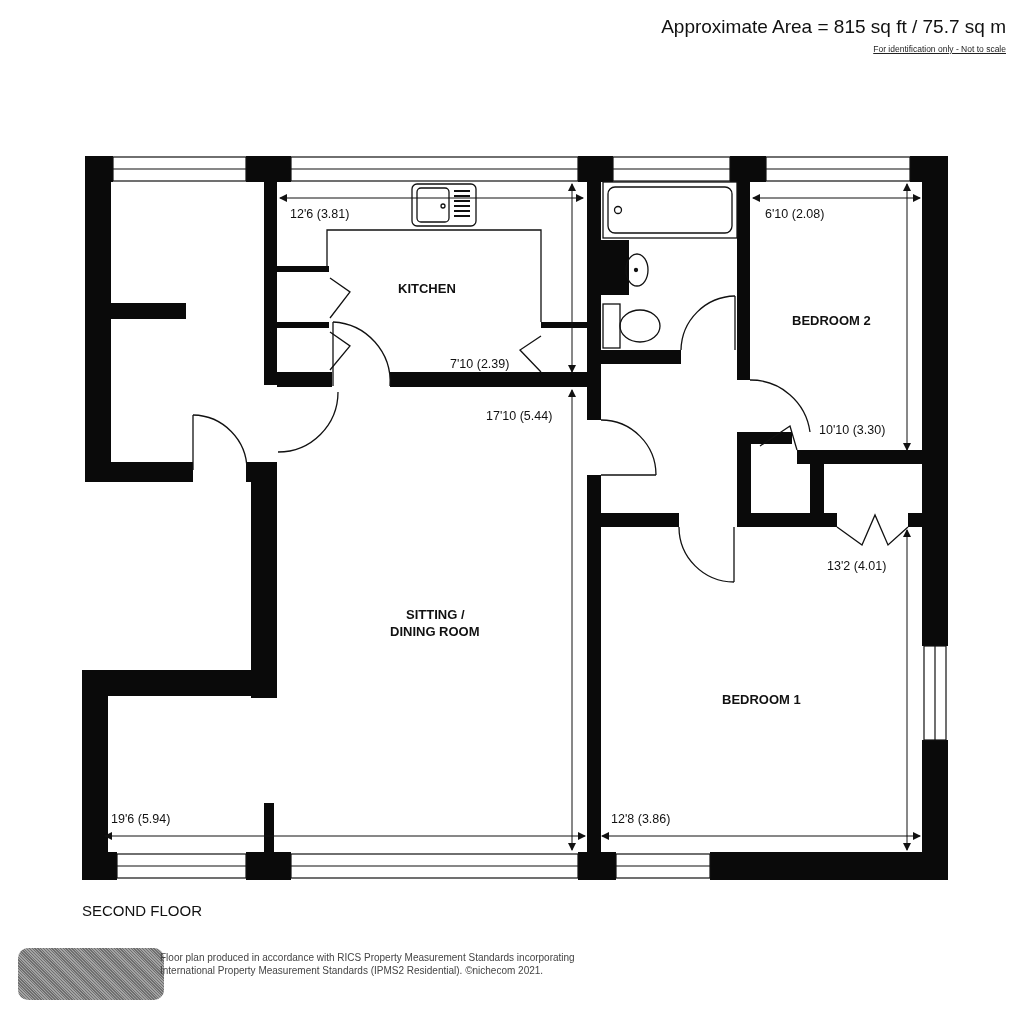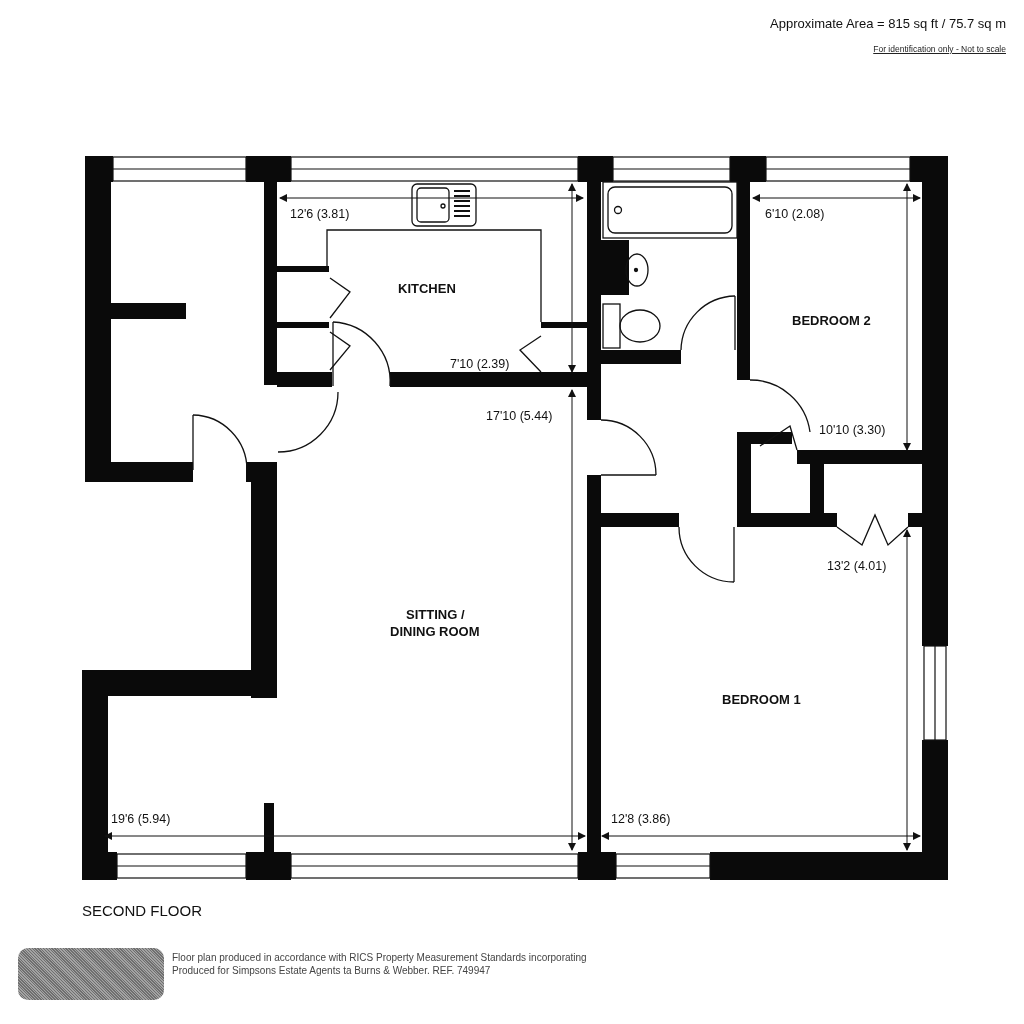--- a/index.html
+++ b/index.html
@@ -1,25 +1,25 @@
 <!DOCTYPE html>
 <html><head>
 <meta charset="utf-8">
 <style>
   html, body { margin: 0; padding: 0; background: #ffffff; }
   body { width: 1024px; height: 1024px; position: relative; overflow: hidden; font-family: "Liberation Sans", sans-serif; color: #111; }
-  .area-title { position: absolute; right: 18px; top: 16px; font-size: 13px; color: #111; }
+  .area-title { position: absolute; right: 18px; top: 16px; font-size: 19px; color: #111; }
   .area-note { position: absolute; right: 18px; top: 44px; font-size: 8.5px; color: #222; text-decoration: underline; }
   .plan { position: absolute; left: 0; top: 0; width: 1024px; height: 1024px; }
   .floor-label { position: absolute; left: 82px; top: 902px; font-size: 15px; font-weight: normal; color: #111; }
   .logo-box { position: absolute; left: 18px; top: 948px; width: 146px; height: 52px; border-radius: 10px;
     background-color: #8a8a8a;
     background-image: repeating-linear-gradient(45deg, #6f6f6f 0 1px, #a3a3a3 1px 2px);
   }
-  .credits { position: absolute; left: 172px; top: 952px; font-size: 10px; line-height: 12.5px; color: #444; }
+  .credits { position: absolute; left: 160px; top: 952px; font-size: 10px; line-height: 12.5px; color: #444; }
   .credits div { white-space: nowrap; }
   .room-label { font-family: "Liberation Sans", sans-serif; font-weight: bold; font-size: 13px; fill: #111; }
   .dim-label { font-family: "Liberation Sans", sans-serif; font-size: 12.5px; fill: #111; }
 </style>
 </head>
 <body>
 
 <div class="area-title">Approximate Area = 815 sq ft / 75.7 sq m</div>
 <div class="area-note">For identification only - Not to scale</div>
 
@@ -179,14 +179,14 @@
   <text class="room-label" x="722" y="704">BEDROOM 1</text>
   <text class="dim-label" x="827" y="570">13'2 (4.01)</text>
   <text class="dim-label" x="611" y="823">12'8 (3.86)</text>
 </svg>
 
 <div class="floor-label">SECOND FLOOR</div>
 
 <div class="logo-box"></div>
 <div class="credits">
   <div>Floor plan produced in accordance with RICS Property Measurement Standards incorporating</div>
-  <div>Produced for Simpsons Estate Agents ta Burns &amp; Webber.   REF. 749947</div>
+  <div>International Property Measurement Standards (IPMS2 Residential).   ©nichecom 2021.</div>
 </div>
 
 </body></html>

